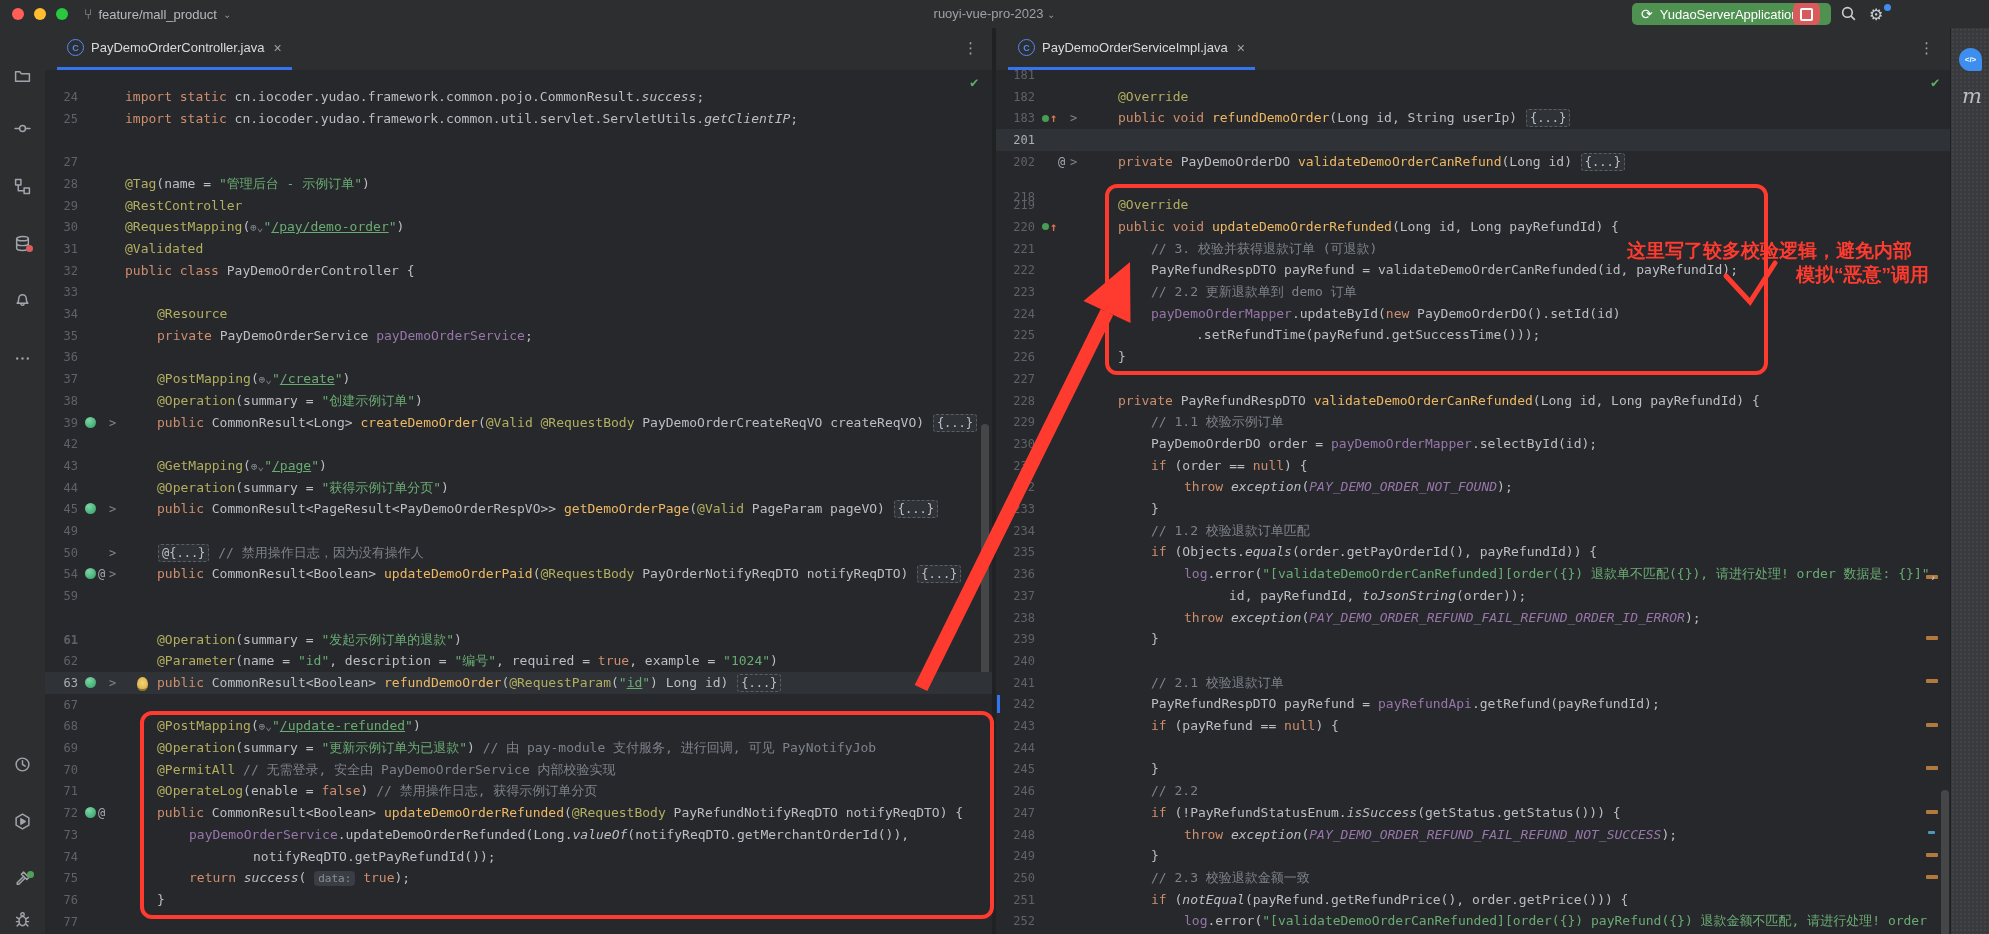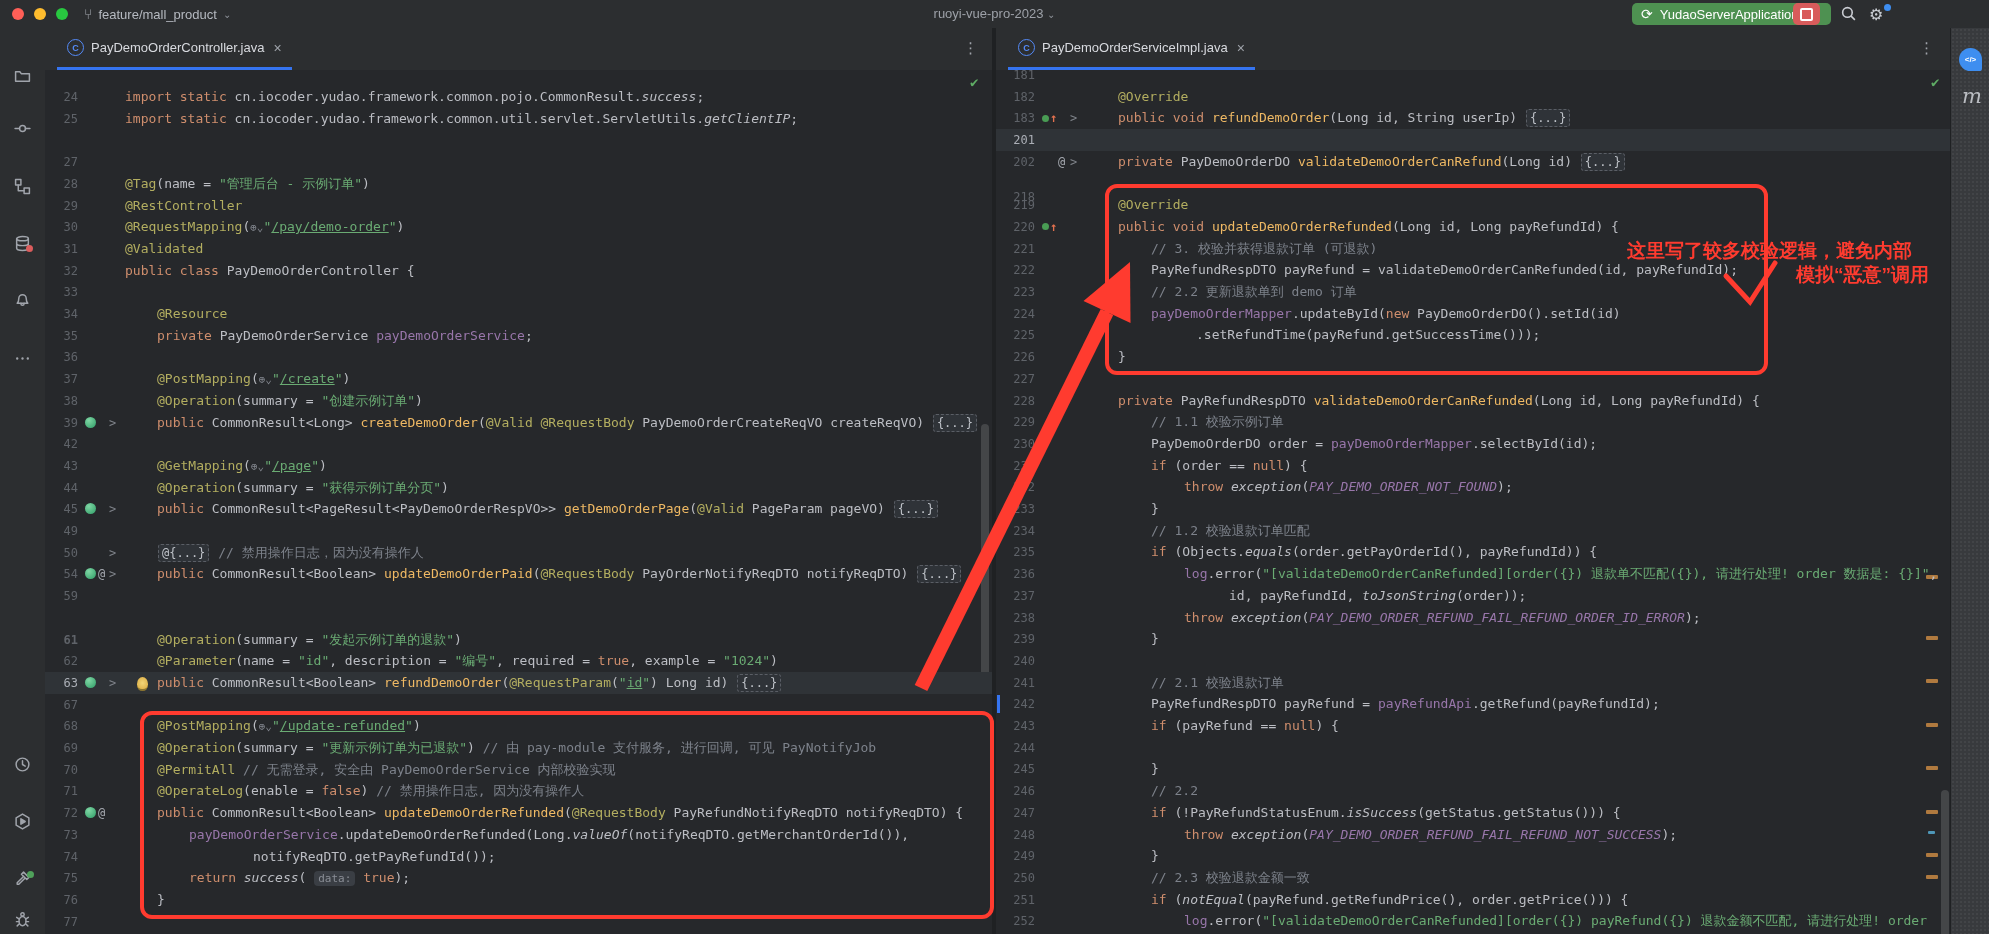--- a/index.html
+++ b/index.html
@@ -210,21 +210,21 @@
       <div class="row" style="top: 471.7px;"><span class="ln" style="width: 33px;">50</span><span class="g-fold" style="left: 64px;">&gt;</span><span class="code" style="left: 112px;"><span class="chip">@{...}</span><span class="cm"> // 禁用操作日志，因为没有操作人</span></span></div>
       <div class="row" style="top: 493.4px;"><span class="ln" style="width: 33px;">54</span><span class="g-api" style="left: 40px;"></span><span class="g-at" style="left: 53px;">@</span><span class="g-fold" style="left: 64px;">&gt;</span><span class="code" style="left: 112px;"><span class="kw">public </span><span class="d">CommonResult&lt;Boolean&gt; </span><span class="md">updateDemoOrderPaid</span><span class="d">(</span><span class="an">@RequestBody</span><span class="d"> PayOrderNotifyReqDTO notifyReqDTO) </span><span class="chip">{...}</span></span></div>
       <div class="row" style="top: 515.1px;"><span class="ln" style="width: 33px;">59</span></div>
       <div class="row" style="top: 558.5px;"><span class="ln" style="width: 33px; font-weight: bold;">61</span><span class="code" style="left: 112px;"><span class="an">@Operation</span><span class="d">(summary = </span><span class="st">"发起示例订单的退款"</span><span class="d">)</span></span></div>
       <div class="row" style="top: 580.2px;"><span class="ln" style="width: 33px;">62</span><span class="code" style="left: 112px;"><span class="an">@Parameter</span><span class="d">(name = </span><span class="st">"id"</span><span class="d">, description = </span><span class="st">"编号"</span><span class="d">, required = </span><span class="kw">true</span><span class="d">, example = </span><span class="st">"1024"</span><span class="d">)</span></span></div>
       <div class="row cur" style="top: 601.9px;"><span class="ln" style="width: 33px;">63</span><span class="g-api" style="left: 40px;"></span><span class="g-fold" style="left: 64px;">&gt;</span><span class="bulb" style="left: 92px;"></span><span class="code" style="left: 112px;"><span class="kw">public </span><span class="d">CommonResult&lt;Boolean&gt; </span><span class="md">refundDemoOrder</span><span class="d">(</span><span class="an">@RequestParam</span><span class="d">(</span><span class="st">"</span><span class="stu">id</span><span class="st">"</span><span class="d">) Long id) </span><span class="chip">{...}</span></span></div>
       <div class="row" style="top: 623.6px;"><span class="ln" style="width: 33px;">67</span></div>
       <div class="row" style="top: 645.3px;"><span class="ln" style="width: 33px;">68</span><span class="code" style="left: 112px;"><span class="an">@PostMapping</span><span class="d">(</span><span class="web">⊕⌄</span><span class="st">"</span><span class="stu">/update-refunded</span><span class="st">"</span><span class="d">)</span></span></div>
       <div class="row" style="top: 667px;"><span class="ln" style="width: 33px;">69</span><span class="code" style="left: 112px;"><span class="an">@Operation</span><span class="d">(summary = </span><span class="st">"更新示例订单为已退款"</span><span class="d">) </span><span class="cm">// 由 pay-module 支付服务, 进行回调, 可见 PayNotifyJob</span></span></div>
       <div class="row" style="top: 688.7px;"><span class="ln" style="width: 33px;">70</span><span class="code" style="left: 112px;"><span class="an">@PermitAll </span><span class="cm">// 无需登录, 安全由 PayDemoOrderService 内部校验实现</span></span></div>
-      <div class="row" style="top: 710.4px;"><span class="ln" style="width: 33px;">71</span><span class="code" style="left: 112px;"><span class="an">@OperateLog</span><span class="d">(enable = </span><span class="kw">false</span><span class="d">) </span><span class="cm">// 禁用操作日志, 因为没有操作人</span></span></div>
+      <div class="row" style="top: 710.4px;"><span class="ln" style="width: 33px;">71</span><span class="code" style="left: 112px;"><span class="an">@OperateLog</span><span class="d">(enable = </span><span class="kw">false</span><span class="d">) </span><span class="cm">// 禁用操作日志, 获得示例订单分页</span></span></div>
       <div class="row" style="top: 732.1px;"><span class="ln" style="width: 33px;">72</span><span class="g-api" style="left: 40px;"></span><span class="g-at" style="left: 53px;">@</span><span class="code" style="left: 112px;"><span class="kw">public </span><span class="d">CommonResult&lt;Boolean&gt; </span><span class="md">updateDemoOrderRefunded</span><span class="d">(</span><span class="an">@RequestBody</span><span class="d"> PayRefundNotifyReqDTO notifyReqDTO) {</span></span></div>
       <div class="row" style="top: 753.8px;"><span class="ln" style="width: 33px;">73</span><span class="code" style="left: 144px;"><span class="fld">payDemoOrderService</span><span class="d">.updateDemoOrderRefunded(Long.</span><span class="si">valueOf</span><span class="d">(notifyReqDTO.getMerchantOrderId()),</span></span></div>
       <div class="row" style="top: 775.5px;"><span class="ln" style="width: 33px;">74</span><span class="code" style="left: 208px;"><span class="d">notifyReqDTO.getPayRefundId());</span></span></div>
       <div class="row" style="top: 797.2px;"><span class="ln" style="width: 33px;">75</span><span class="code" style="left: 144px;"><span class="kw">return </span><span class="si">success</span><span class="d">( </span><span class="inlay">data:</span><span class="d"> </span><span class="kw">true</span><span class="d">);</span></span></div>
       <div class="row" style="top: 818.9px;"><span class="ln" style="width: 33px;">76</span><span class="code" style="left: 112px;"><span class="d">}</span></span></div>
       <div class="row" style="top: 840.6px;"><span class="ln" style="width: 33px;">77</span></div>
     </div>
 </div>
 
 <div class="splitter"></div>

